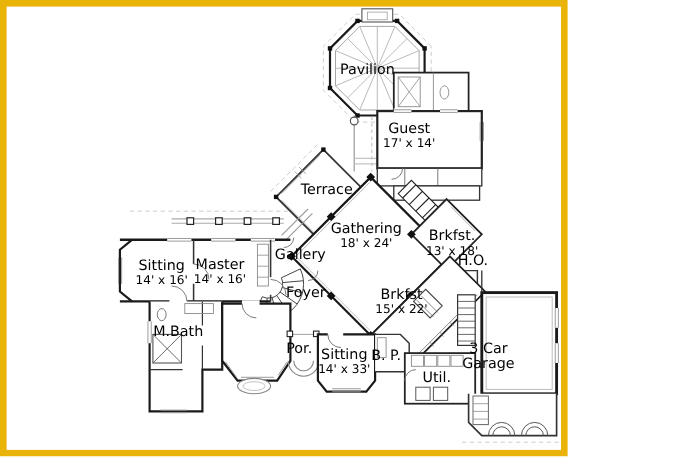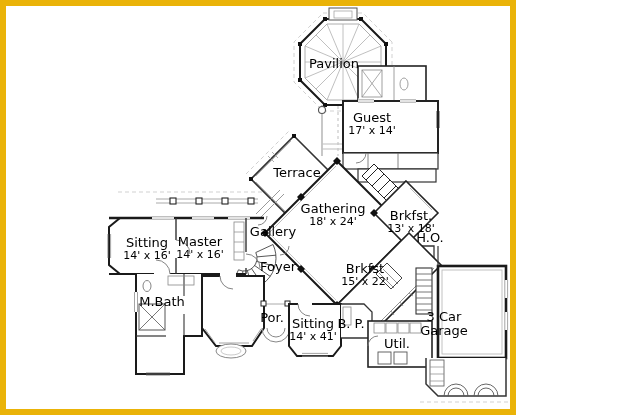--- a/index.html
+++ b/index.html
@@ -385,21 +385,21 @@
         <span class="l2">15' x 22'</span>
       </div>
   <div class="room-label" style="left:156px;top:296px">
         <span class="l1">M.Bath</span>
       </div>
   <div class="room-label" style="left:266px;top:312px">
         <span class="l1">Por.</span>
       </div>
   <div class="room-label" style="left:307px;top:323px">
         <span class="l1">Sitting</span>
-        <span class="l2">14' x 41'</span>
+        <span class="l2">14' x 33'</span>
       </div>
   <div class="room-label" style="left:345px;top:318px">
         <span class="l1">B. P.</span>
       </div>
   <div class="room-label" style="left:391px;top:338px">
         <span class="l1">Util.</span>
       </div>
   <div class="room-label" style="left:438px;top:318px">
         <span class="l1">3 Car</span>
         <span class="l1">Garage</span>

